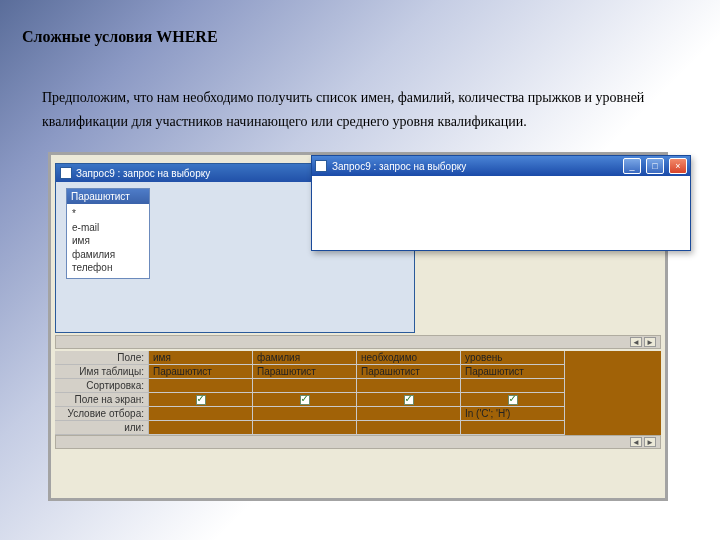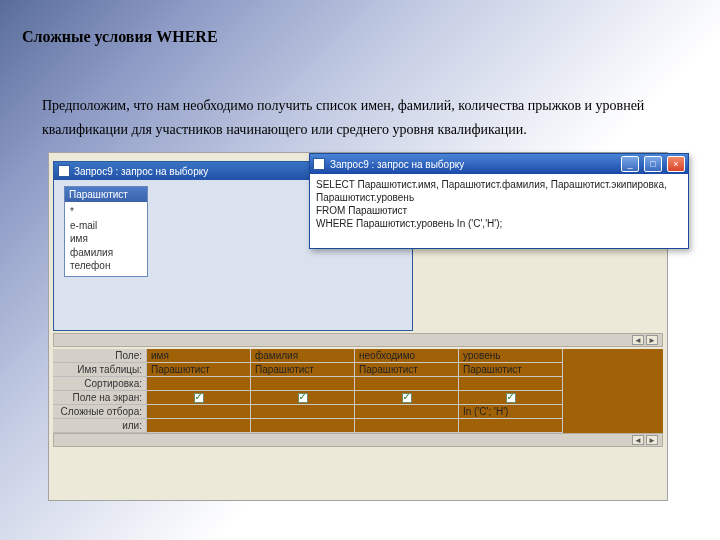--- a/index.html
+++ b/index.html
@@ -6,24 +6,24 @@
   body {
     width: 720px; height: 540px;
     background: linear-gradient(135deg, #5a6d9a 0%, #8b99c4 15%, #c5cde4 35%, #ffffff 60%);
     font-family: "Times New Roman", serif;
     font-size: 13px;
     color: #000;
     position: relative;
     overflow: hidden;
   }
   .title { position: absolute; top: 28px; left: 22px; font-weight: bold; font-size: 16px; }
-  .para { position: absolute; top: 86px; left: 42px; right: 16px; font-size: 14px; line-height: 1.7; margin-top: 8px; }
+  .para { position: absolute; top: 86px; left: 42px; right: 16px; font-size: 14px; line-height: 1.7; }
   .app-area {
     position: absolute; top: 152px; left: 48px; width: 620px; height: 349px;
-    background: #ece9d8; border: 1px solid #a3a3a3;
+    background: #ece9d8; border: 3px solid #a3a3a3;
     font-family: "Tahoma", sans-serif; font-size: 10px;
   }
   .designer {
     position: absolute; top: 8px; left: 4px; width: 360px; height: 170px;
     background: #fff; border: 1px solid #2a5a9a;
   }
   .d-title {
     height: 18px; background: linear-gradient(#3a74c4, #2150a8);
     color: #fff; display: flex; align-items: center; padding: 0 4px; gap: 4px;
     font-size: 10px;
@@ -105,25 +105,20 @@
   </div>
 
   <div class="sql-win">
     <div class="sql-title">
       <span class="doc-icon"></span>
       <span class="lbl">Запрос9 : запрос на выборку</span>
       <span class="win-btn btn-min">_</span>
       <span class="win-btn btn-max">□</span>
       <span class="win-btn btn-close">×</span>
     </div>
-    <div class="sql-body">
-      <div>SELECT Парашютист.имя, Парашютист.фамилия, Парашютист.экипировка, Парашютист.уровень</div>
-      <div>FROM Парашютист</div>
-      <div>WHERE Парашютист.уровень In ('С','Н');</div>
-    </div>
   </div>
 
   <div class="splitter">
     <span class="sp-arrow">◄</span>
     <span class="sp-arrow">►</span>
   </div>
 
   <div class="qbe">
     <div class="hdr">Поле:</div>
     <div>имя</div>
@@ -150,21 +145,21 @@
     <div class="chk">
         <span class="chkbox on"></span>
       </div>
     <div class="chk">
         <span class="chkbox on"></span>
       </div>
     <div class="chk">
         <span class="chkbox on"></span>
       </div>
 
-    <div class="hdr">Сложные отбора:</div>
+    <div class="hdr">Условие отбора:</div>
     <div></div>
     <div></div>
     <div></div>
     <div>In ('С'; 'Н')</div>
 
     <div class="hdr">или:</div>
     <div></div>
     <div></div>
     <div></div>
     <div></div>

